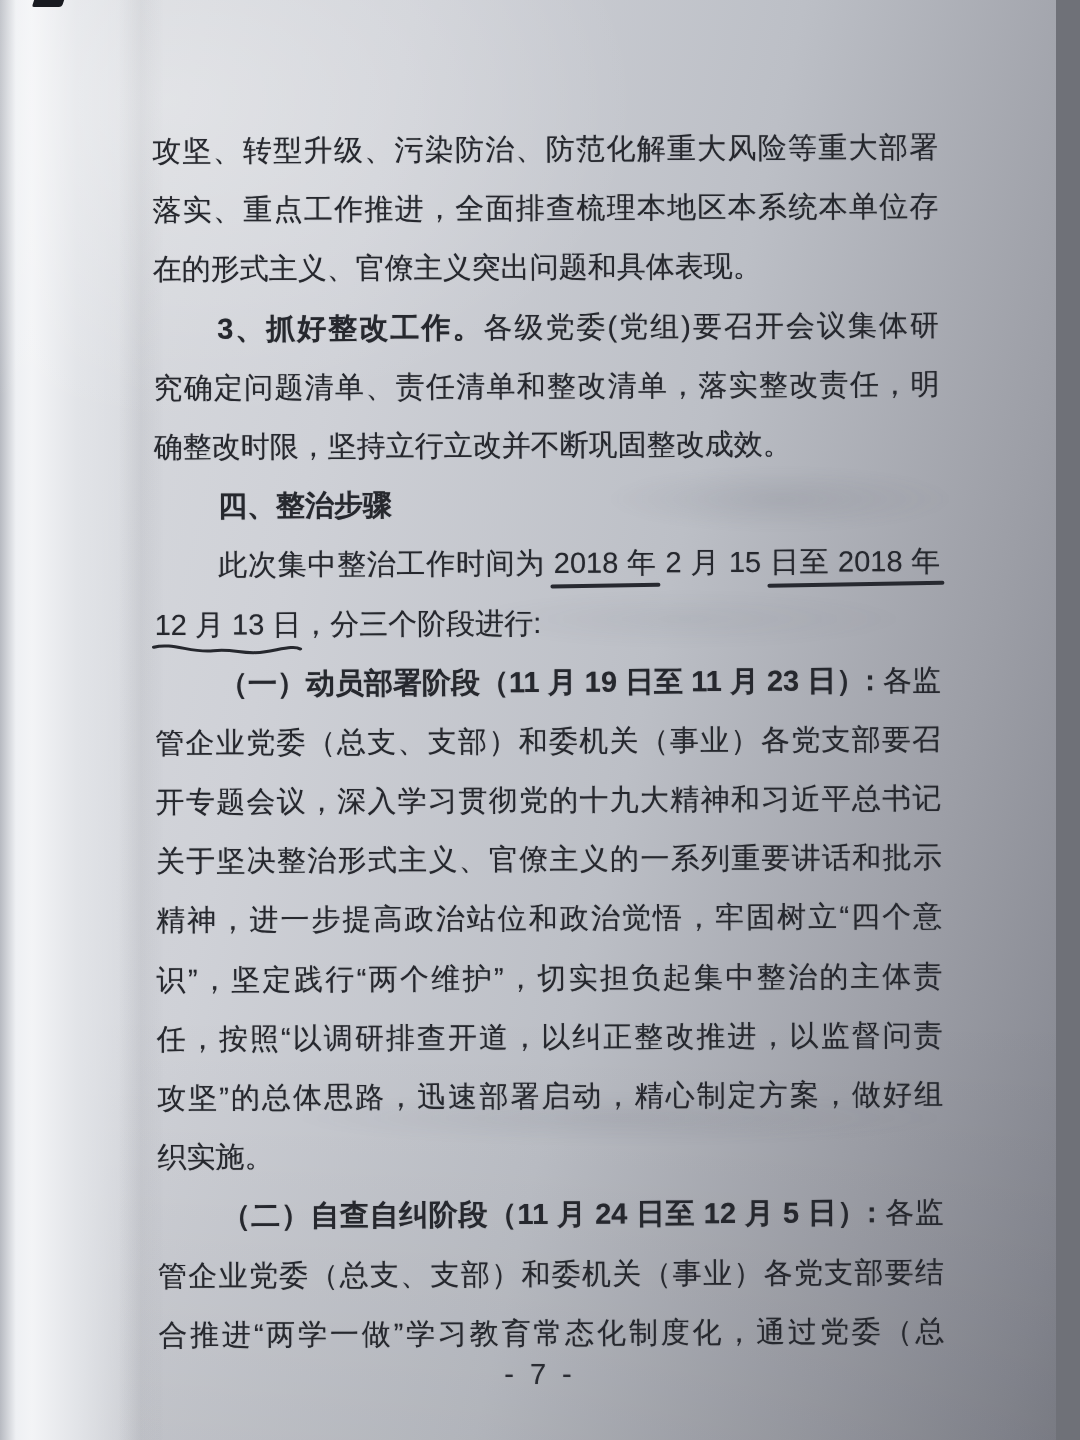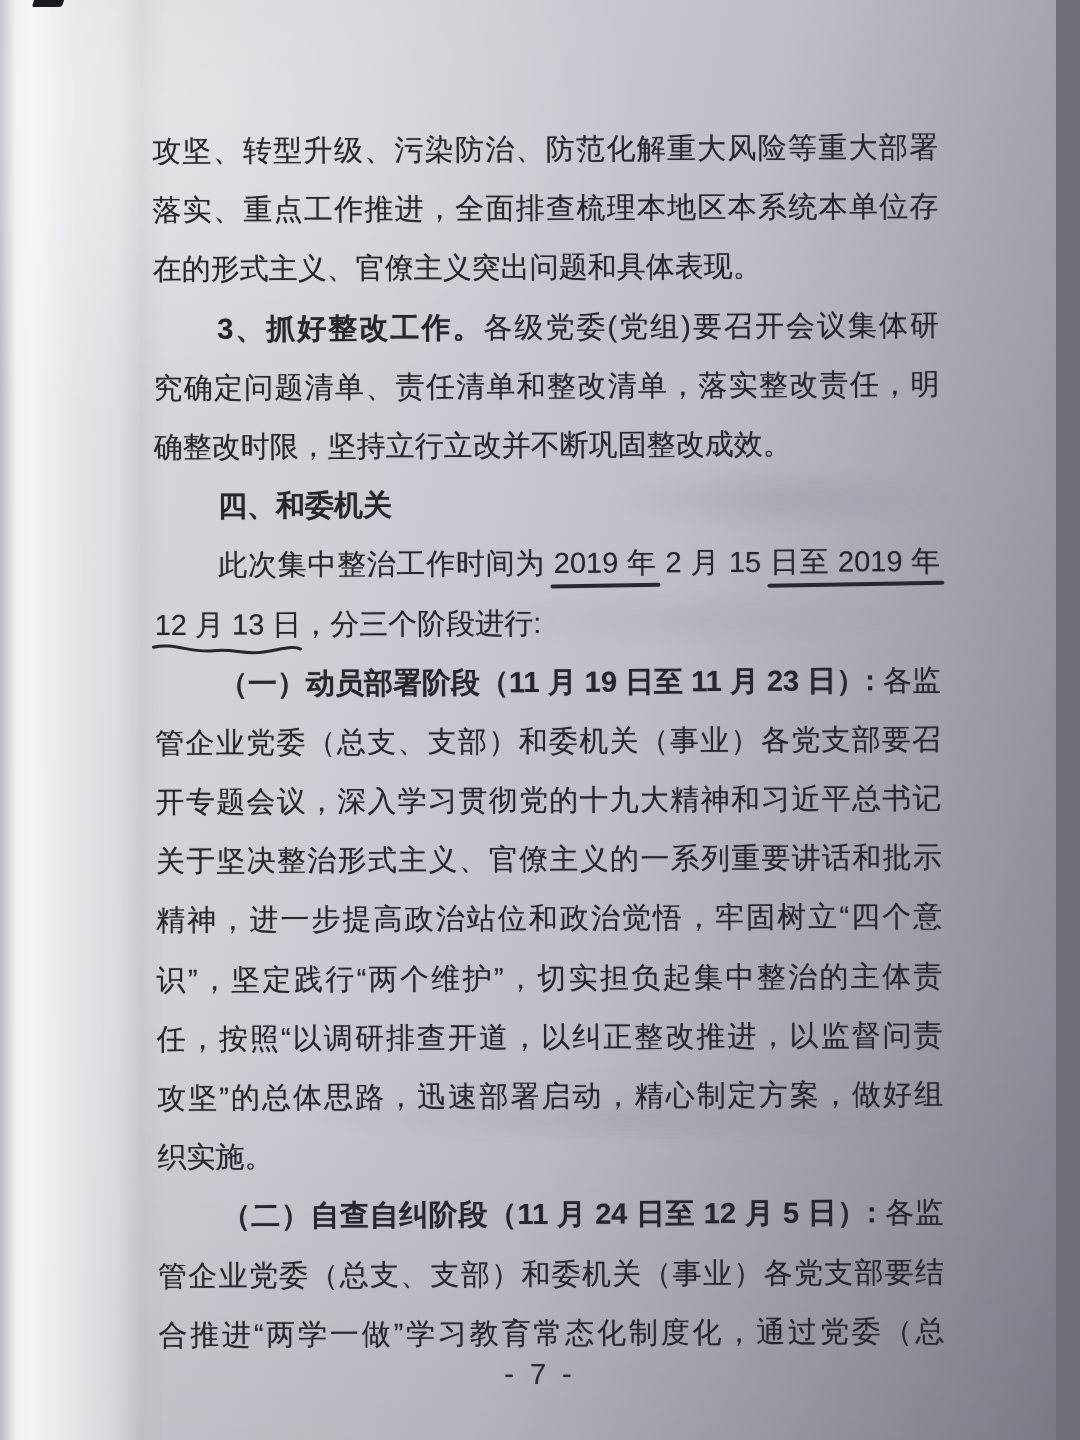--- a/index.html
+++ b/index.html
@@ -138,22 +138,22 @@
   <div class="smudge s2"></div>
   <div class="smudge s3"></div>
 
   <div class="text-block" id="text-block">
       <div class="line full"><span>攻坚、转型升级、污染防治、防范化解重大风险等重大部署</span></div>
       <div class="line full"><span>落实、重点工作推进，全面排查梳理本地区本系统本单位存</span></div>
       <div class="line"><span>在的形式主义、官僚主义突出问题和具体表现。</span></div>
       <div class="line full indent"><span class="bold">3、抓好整改工作。</span><span>各级党委(党组)要召开会议集体研</span></div>
       <div class="line full"><span>究确定问题清单、责任清单和整改清单，落实整改责任，明</span></div>
       <div class="line"><span>确整改时限，坚持立行立改并不断巩固整改成效。</span></div>
-      <div class="line indent"><span class="bold">四、和委机关</span></div>
-      <div class="line full indent"><span>此次集中整治工作时间为 </span><span class="u-pen">2019 年</span><span> 2 月 15 </span><span class="u-pen">日至 2019 年</span></div>
+      <div class="line indent"><span class="bold">四、整治步骤</span></div>
+      <div class="line full indent"><span>此次集中整治工作时间为 </span><span class="u-pen">2018 年</span><span> 2 月 15 </span><span class="u-pen">日至 2018 年</span></div>
       <div class="line"><span class="u-wavy">12 月 13 日<svg class="wavy-svg" viewBox="0 0 100 12" preserveAspectRatio="none">
             <path d="M2,5 C14,1 27,10 41,8 C55,6 61,12 75,9 C86,7 94,4 98,7" fill="none" stroke="#26282e" stroke-width="2.4" stroke-linecap="round"></path>
           </svg></span><span>，分三个阶段进行:</span></div>
       <div class="line full indent"><span class="bold">（一）动员部署阶段（11 月 19 日至 11 月 23 日）:</span><span> 各监</span></div>
       <div class="line full"><span>管企业党委（总支、支部）和委机关（事业）各党支部要召</span></div>
       <div class="line full"><span>开专题会议，深入学习贯彻党的十九大精神和习近平总书记</span></div>
       <div class="line full"><span>关于坚决整治形式主义、官僚主义的一系列重要讲话和批示</span></div>
       <div class="line full"><span>精神，进一步提高政治站位和政治觉悟，牢固树立“四个意</span></div>
       <div class="line full"><span>识”，坚定践行“两个维护”，切实担负起集中整治的主体责</span></div>
       <div class="line full"><span>任，按照“以调研排查开道，以纠正整改推进，以监督问责</span></div>

